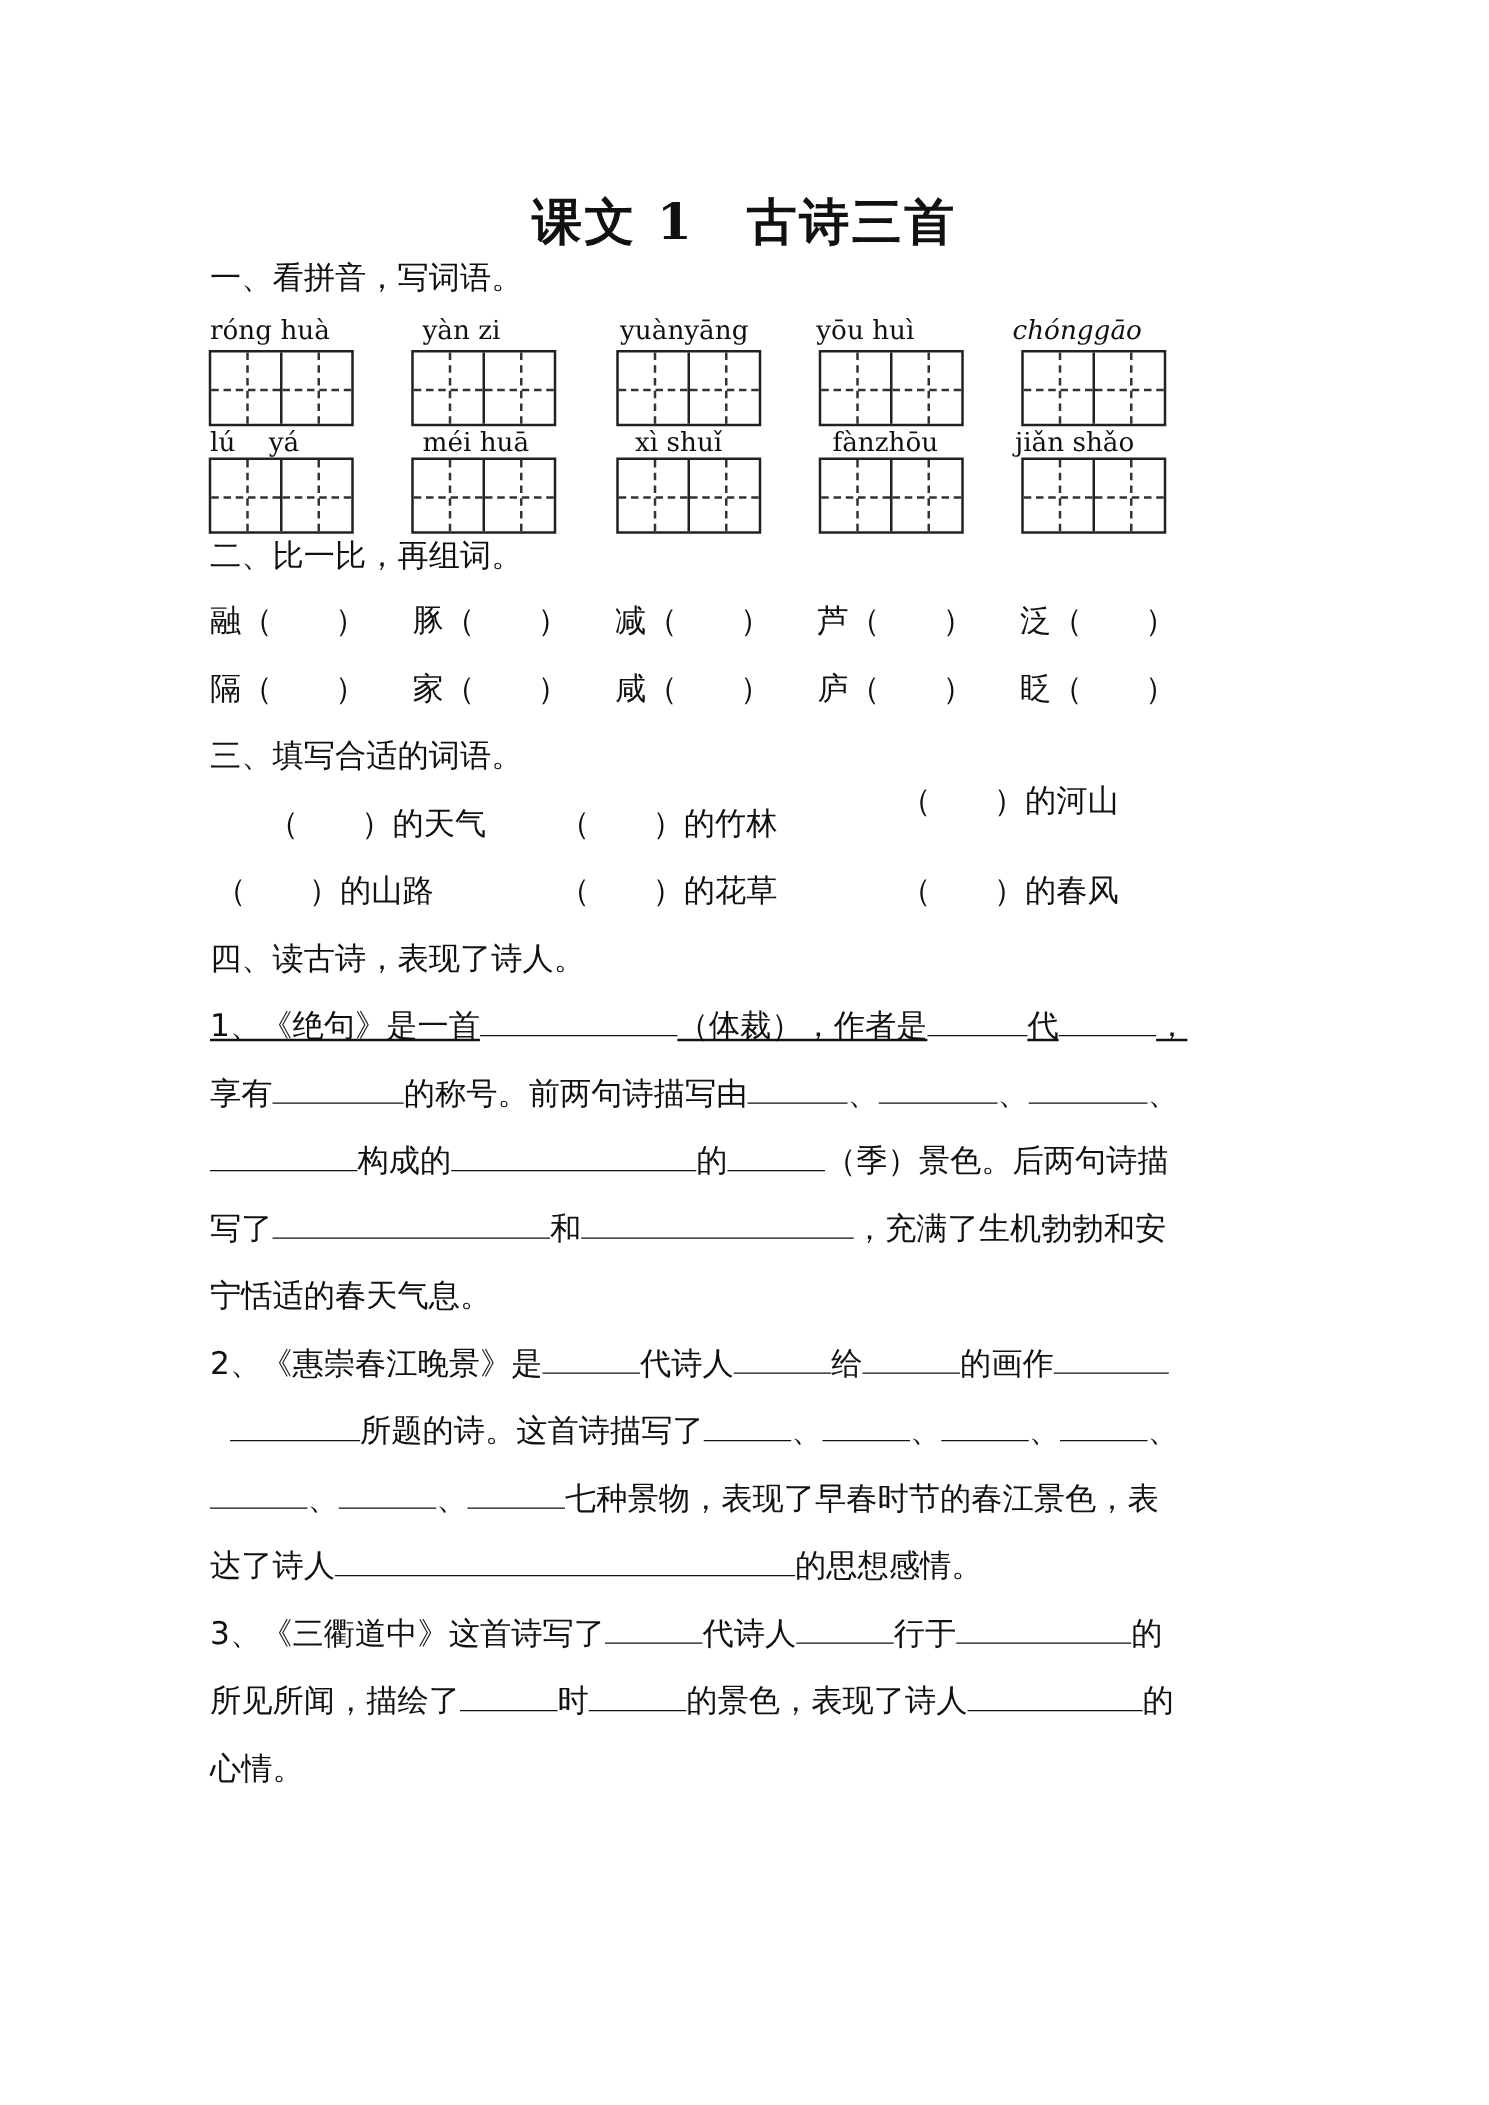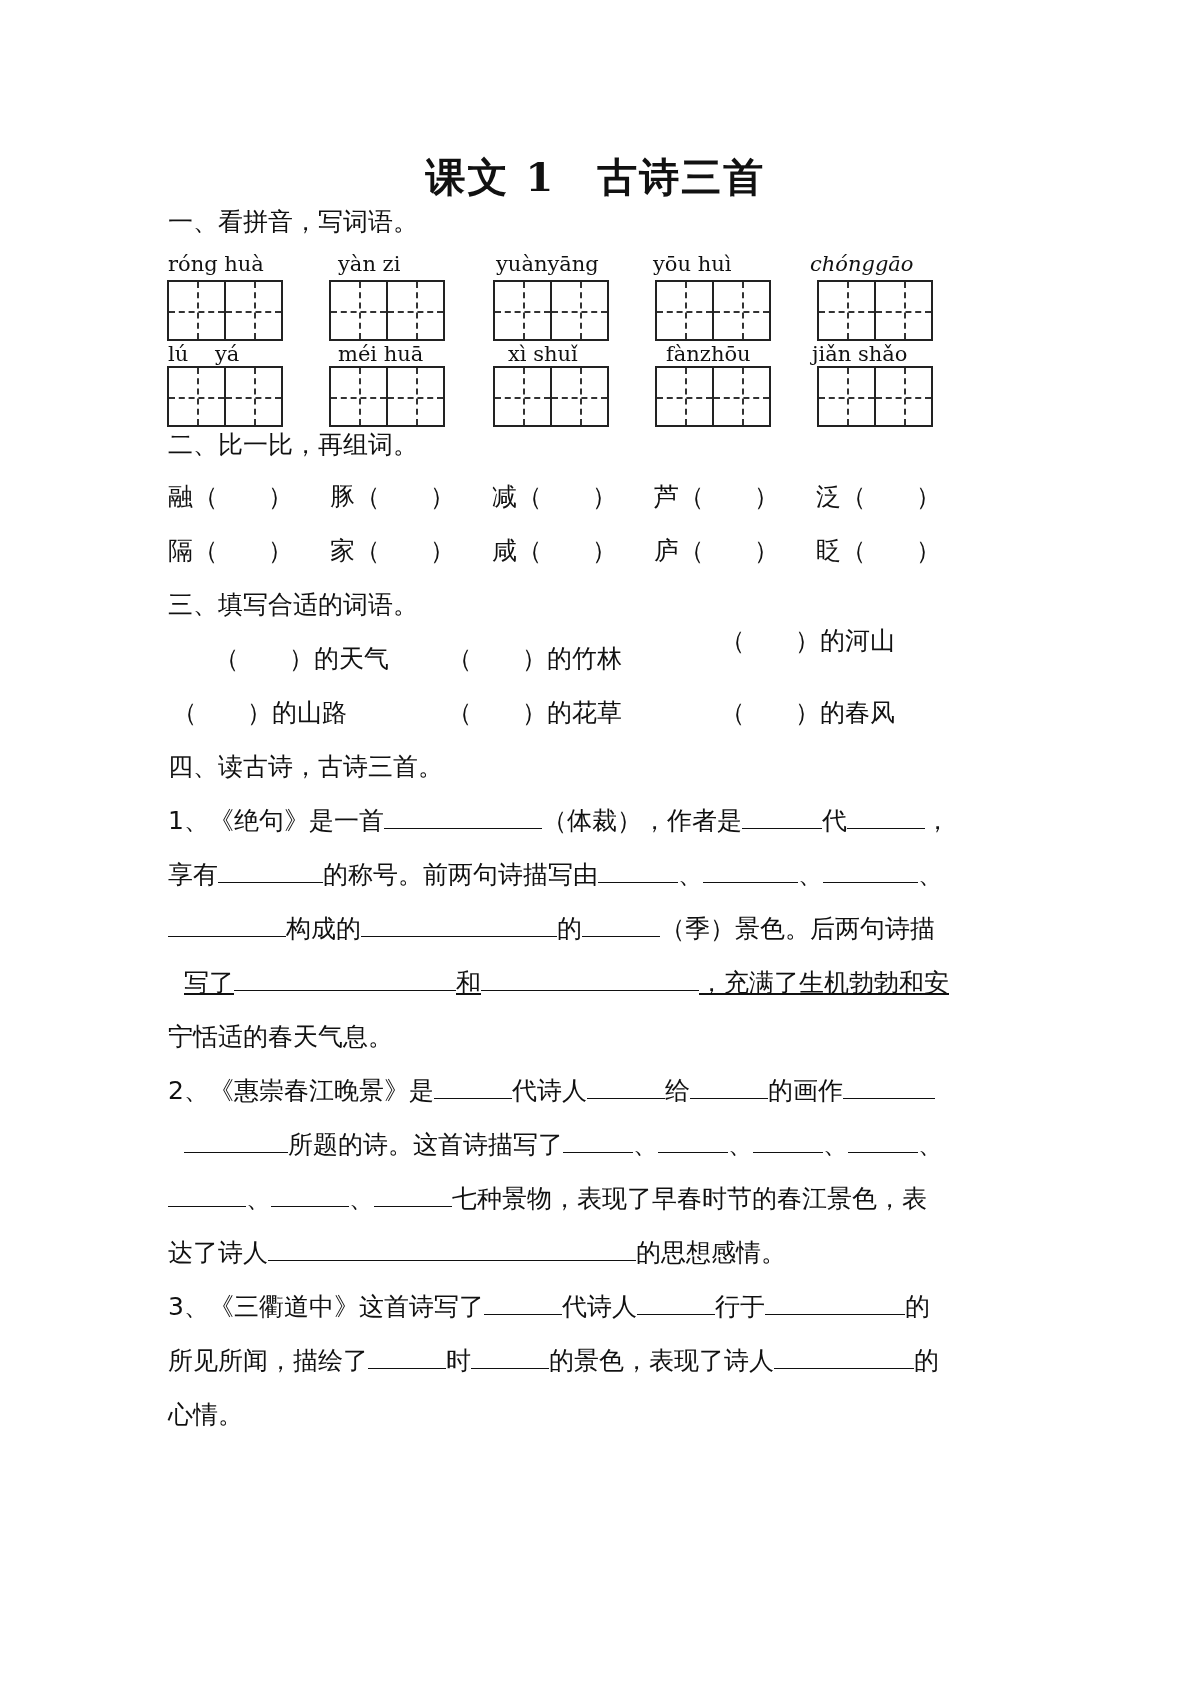--- a/index.html
+++ b/index.html
@@ -96,32 +96,32 @@
 
 <div class="abs sec" style="left:168px;top:588px;">三、填写合适的词语。</div>
 
 <div class="abs cmp" style="left:172px;top:642px;margin-left:42px;">（　　）的天气</div>
 <div class="abs cmp" style="left:447px;top:642px;">（　　）的竹林</div>
 <div class="abs cmp" style="left:720px;top:624px;">（　　）的河山</div>
 <div class="abs cmp" style="left:172px;top:696px;">（　　）的山路</div>
 <div class="abs cmp" style="left:447px;top:696px;">（　　）的花草</div>
 <div class="abs cmp" style="left:720px;top:696px;">（　　）的春风</div>
 
-<div class="abs sec" style="left:168px;top:750px;">四、读古诗，古诗三首。</div>
+<div class="abs sec" style="left:168px;top:750px;">四、读古诗，表现了诗人。</div>
 
-<div class="abs line" style="left:168px;top:804px;">
+<div class="abs line" style="left:168px;top:804px;text-decoration:underline;">
   <span>1、《绝句》是一首</span><span class="blank" style="width:158px"></span><span>（体裁），作者是</span><span class="blank" style="width:80px"></span><span>代</span><span class="blank" style="width:78px"></span><span>，</span>
 </div>
 <div class="abs line" style="left:168px;top:858px;">
   <span>享有</span><span class="blank" style="width:105px"></span><span>的称号。前两句诗描写由</span><span class="blank" style="width:80px"></span><span>、</span><span class="blank" style="width:95px"></span><span>、</span><span class="blank" style="width:95px"></span><span>、</span>
 </div>
 <div class="abs line" style="left:168px;top:912px;">
   <span class="blank" style="width:118px"></span><span>构成的</span><span class="blank" style="width:196px"></span><span>的</span><span class="blank" style="width:78px"></span><span>（季）景色。后两句诗描</span>
 </div>
-<div class="abs line" style="left:184px;top:966px;text-decoration:underline;">
+<div class="abs line" style="left:168px;top:966px;">
   <span>写了</span><span class="blank" style="width:222px"></span><span>和</span><span class="blank" style="width:218px"></span><span>，充满了生机勃勃和安</span>
 </div>
 <div class="abs line" style="left:168px;top:1020px;">宁恬适的春天气息。</div>
 
 <div class="abs line" style="left:168px;top:1074px;">
   <span>2、《惠崇春江晚景》是</span><span class="blank" style="width:78px"></span><span>代诗人</span><span class="blank" style="width:78px"></span><span>给</span><span class="blank" style="width:78px"></span><span>的画作</span><span class="blank" style="width:92px"></span>
 </div>
 <div class="abs line" style="left:184px;top:1128px;">
   <span class="blank" style="width:104px"></span><span>所题的诗。这首诗描写了</span><span class="blank" style="width:70px"></span><span>、</span><span class="blank" style="width:70px"></span><span>、</span><span class="blank" style="width:70px"></span><span>、</span><span class="blank" style="width:70px"></span><span>、</span>
 </div>

